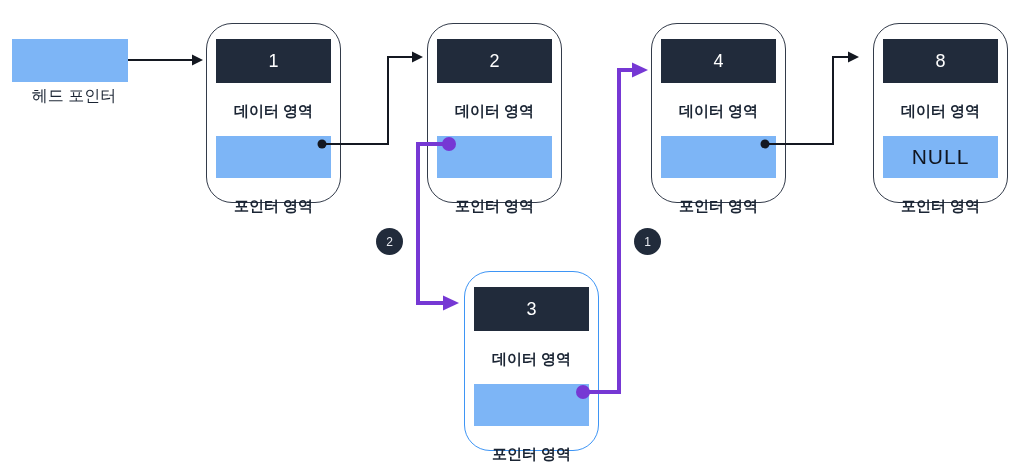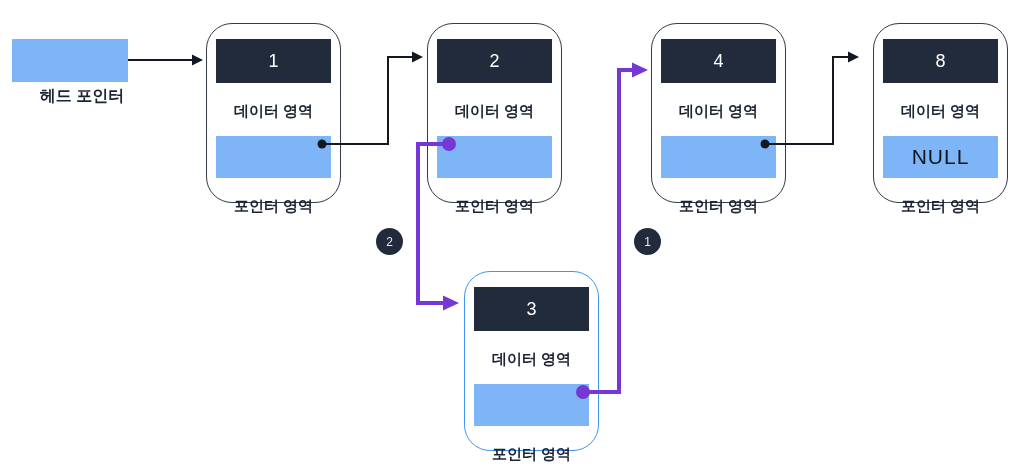--- a/index.html
+++ b/index.html
@@ -29,25 +29,25 @@
 
   .head-box {
     position: absolute;
     left: 12px; top: 39px;
     width: 116px; height: 43px;
     background: var(--light-blue, #7DB5F6);
     z-index: 1;
   }
   .head-label {
     position: absolute;
-    left: 16px; top: 86px;
+    left: 8px; top: 86px;
     width: 132px;
     text-align: center;
     font-size: 16px;
-    font-weight: bold;
+    font-weight: normal;
     color: var(--text-dark, #1A2433);
     z-index: 1;
   }
 
   .node {
     position: absolute;
     width: 135px; height: 180px;
     border: 1.6px solid var(--node-border, #333B4A);
     border-radius: 26px;
     background: #fff;

